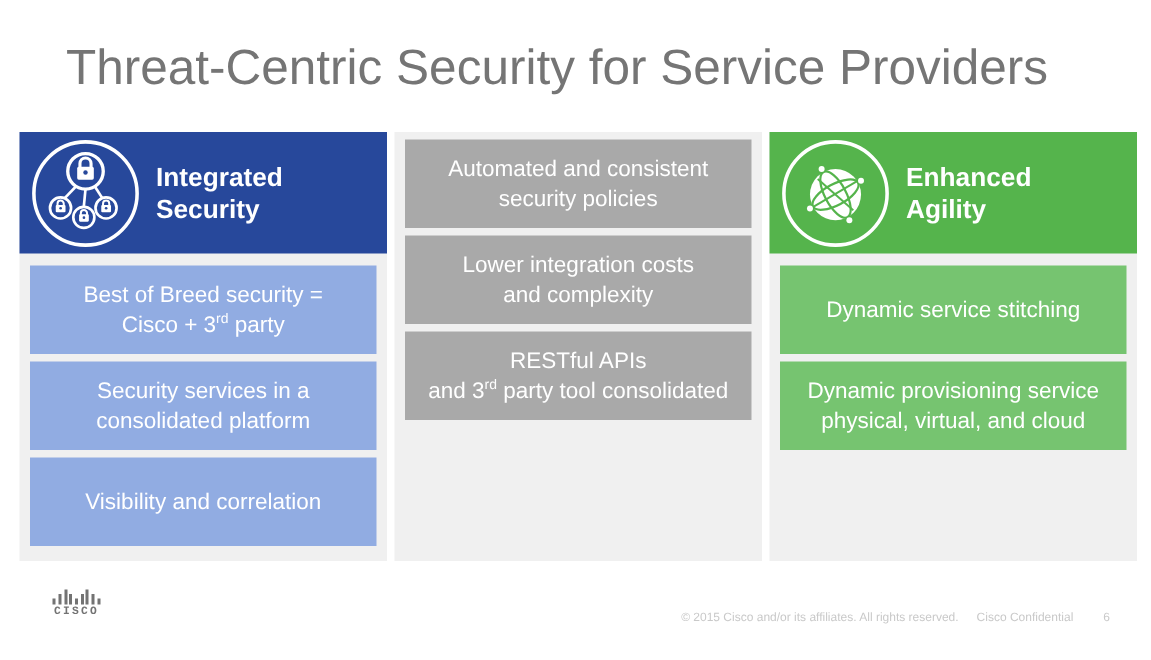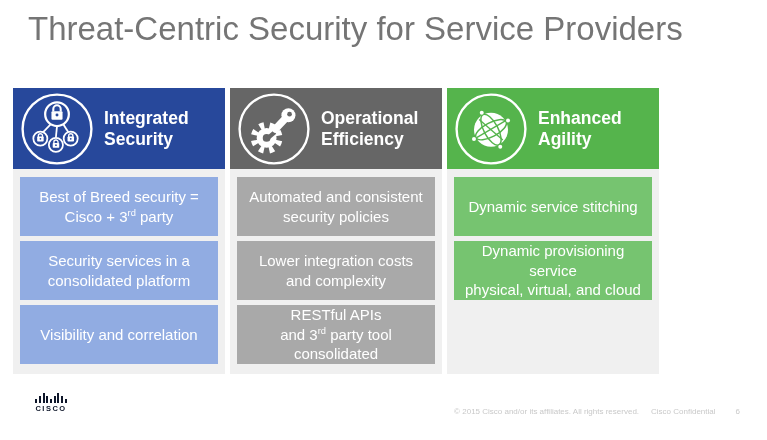--- a/index.html
+++ b/index.html
@@ -1,27 +1,27 @@
 <!DOCTYPE html>
 <html><head>
 <meta charset="utf-8">
 <style>
   html,body{margin:0;padding:0;background:#fff;}
   .slide{
     position:relative;width:767px;height:440px;background:#ffffff;
     font-family:"Liberation Sans",sans-serif;overflow:hidden;
   }
   .slide-title{
-    position:absolute;left:28px;top:10px;margin:0;
+    position:absolute;left:28px;top:10px;margin:16px;
     font-size:33px;font-weight:400;letter-spacing:0;color:#757575;
     white-space:nowrap;
     text-align:center;
   }
   .columns{
-    position:absolute;left:13px;top:88px;width:646px;height:286px;
+    position:absolute;left:13px;top:88px;width:745px;height:286px;
     display:flex;gap:5px;
   }
   .column{
     flex:1 1 0;background:var(--panel,#f0f0f0);
     display:flex;flex-direction:column;padding-bottom:8px;box-sizing:border-box;
   }
   .col-header{
     height:81px;flex:0 0 81px;background:var(--hdr);
     display:flex;align-items:center;
   }
@@ -101,36 +101,20 @@
       <div class="cell">
         <div class="cell-text"><span class="pre">Security services in a
 consolidated platform</span><sup></sup><span></span></div>
       </div>
       <div class="cell">
         <div class="cell-text"><span class="pre">Visibility and correlation</span><sup></sup><span></span></div>
       </div>
     </section>
 
     <section class="column" style="--hdr: #666666; --cell: #a9a9a9; --panel: #f0f0f0;">
-      <header class="col-header">
-        <span class="icon-wrap">
-          <svg viewBox="0 0 100 100">
-            <circle cx="50" cy="50" r="46.5" fill="none" stroke="#fff" stroke-width="3.2"></circle>
-            <circle cx="40" cy="62" r="17" fill="none" stroke="#fff" stroke-width="9" stroke-dasharray="6 7.35" transform="rotate(12 40 62)"></circle>
-            <circle cx="40" cy="62" r="13.5" fill="#fff"></circle>
-            <circle cx="40" cy="62" r="5.2" fill="var(--hdr)"></circle>
-            <rect x="42" y="59.2" width="12" height="5.6" fill="var(--hdr)" transform="rotate(-40 42 62)"></rect>
-            <line x1="52" y1="50" x2="67" y2="34" stroke="#fff" stroke-width="10" stroke-linecap="round"></line>
-            <circle cx="69.5" cy="31.5" r="9.5" fill="#fff"></circle>
-            <circle cx="71" cy="30" r="3.2" fill="var(--hdr)"></circle>
-          </svg>
-        </span>
-        <span class="hdr-label">Operational
-Efficiency</span>
-      </header>
       <div class="cell">
         <div class="cell-text"><span class="pre">Automated and consistent
 security policies</span><sup></sup><span></span></div>
       </div>
       <div class="cell">
         <div class="cell-text"><span class="pre">Lower integration costs
 and complexity</span><sup></sup><span></span></div>
       </div>
       <div class="cell">
         <div class="cell-text"><span class="pre">RESTful APIs
@@ -161,21 +145,21 @@
         <div class="cell-text"><span class="pre">Dynamic service stitching</span><sup></sup><span></span></div>
       </div>
       <div class="cell">
         <div class="cell-text"><span class="pre">Dynamic provisioning service
 physical, virtual, and cloud</span><sup></sup><span></span></div>
       </div>
     </section>
 
   </div>
 
-  <div class="cisco-logo" style="color: #0f172a;">
+  <div class="cisco-logo" style="color: #737373; font-family: Liberation Mono, monospace;">
     <span class="logo-bars">
       <i style="height:4px"></i>
         <i style="height:7px"></i>
         <i style="height:10px"></i>
         <i style="height:7px"></i>
         <i style="height:4px"></i>
         <i style="height:7px"></i>
         <i style="height:10px"></i>
         <i style="height:7px"></i>
         <i style="height:4px"></i>

